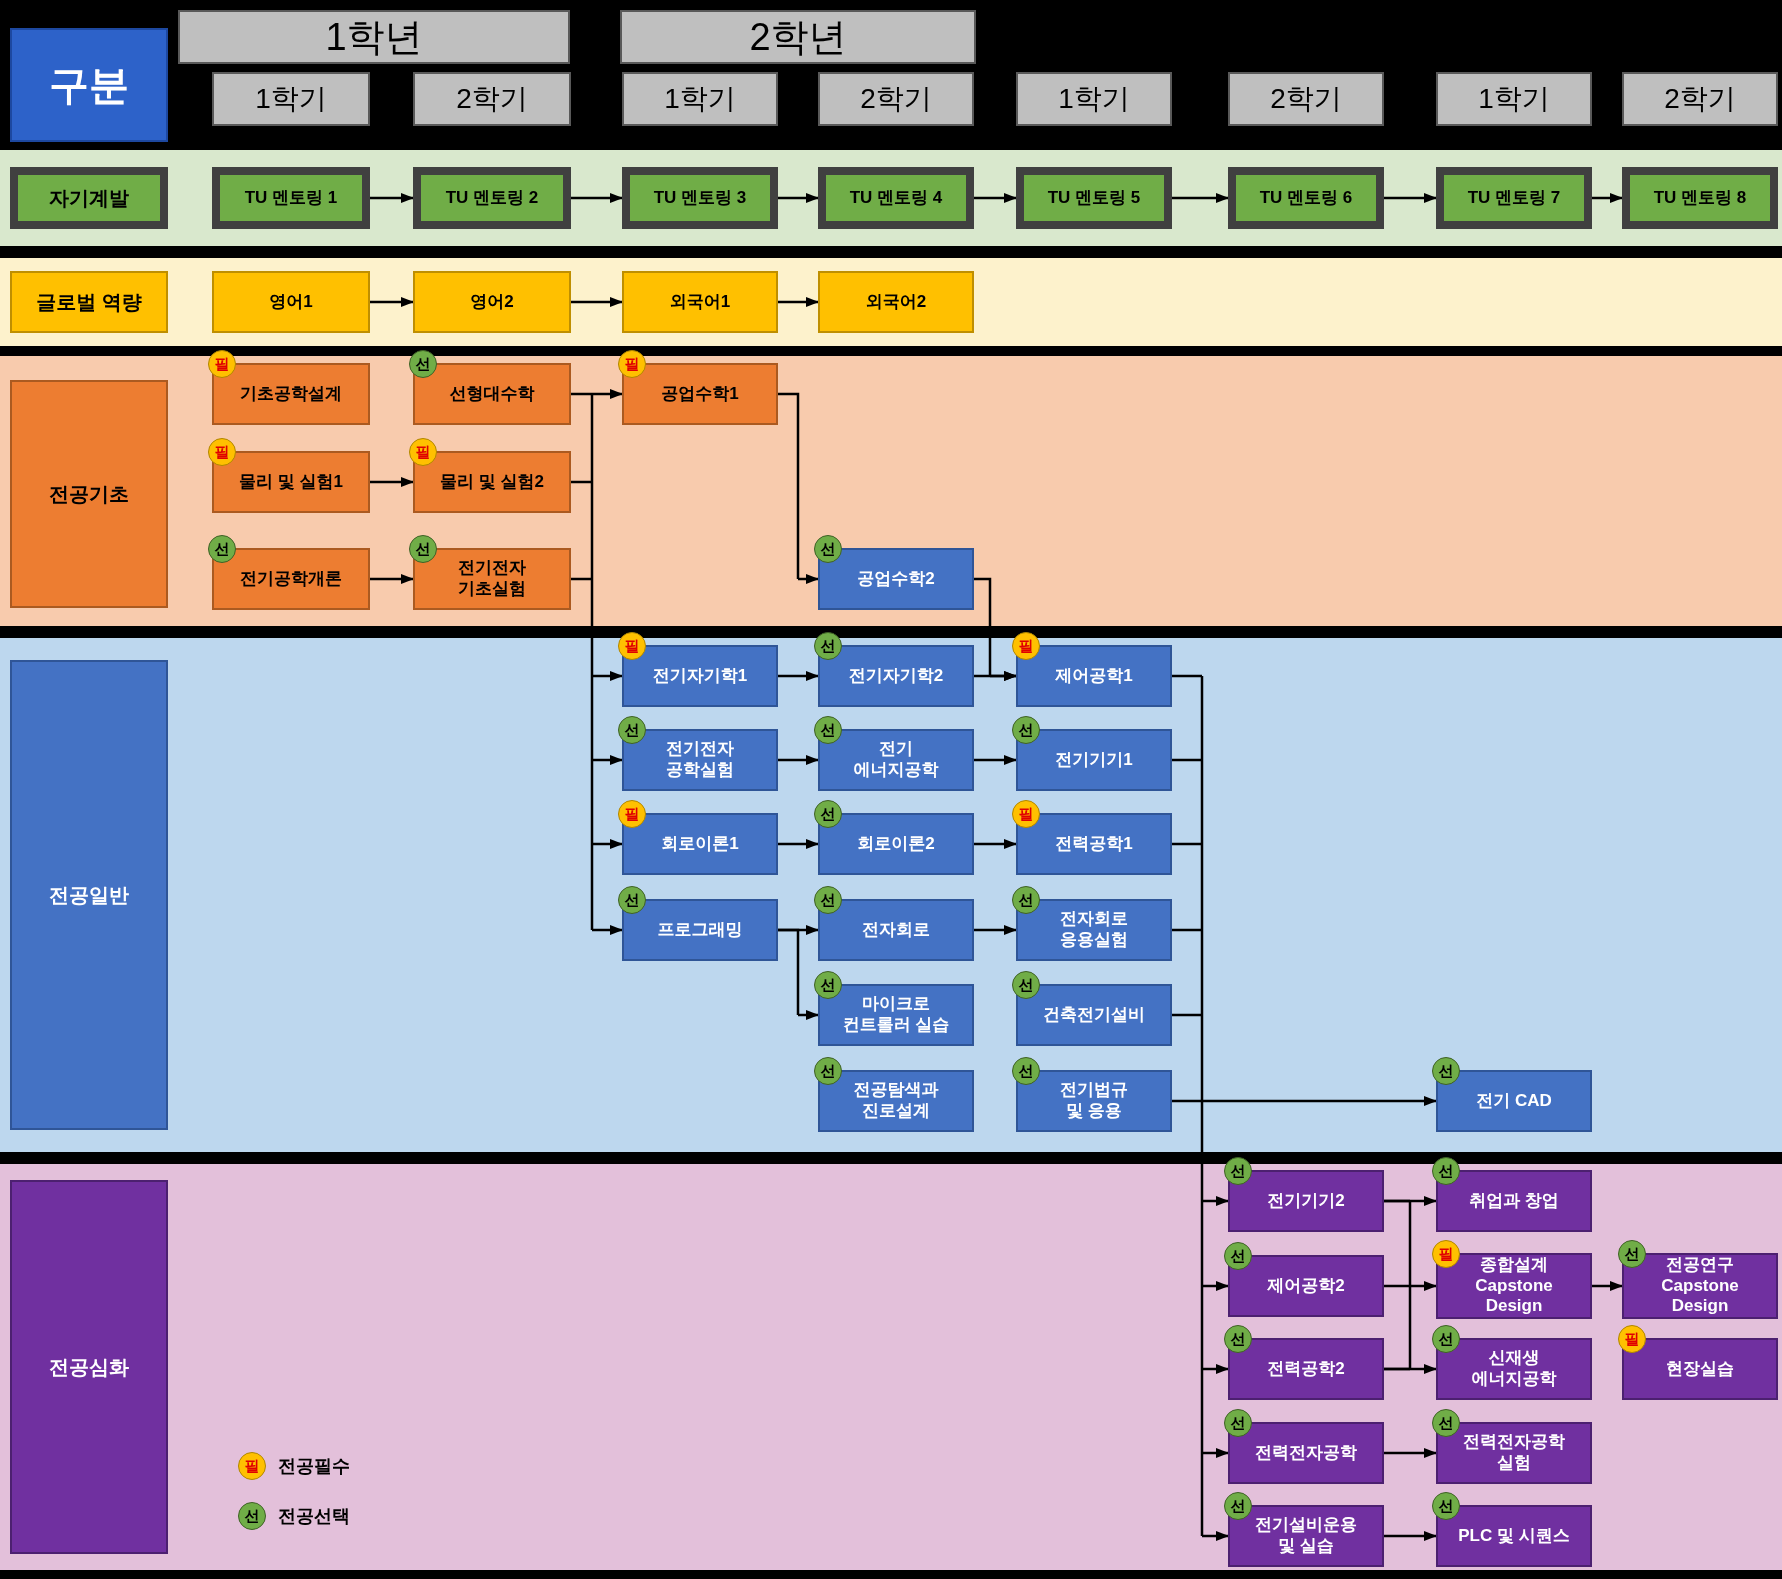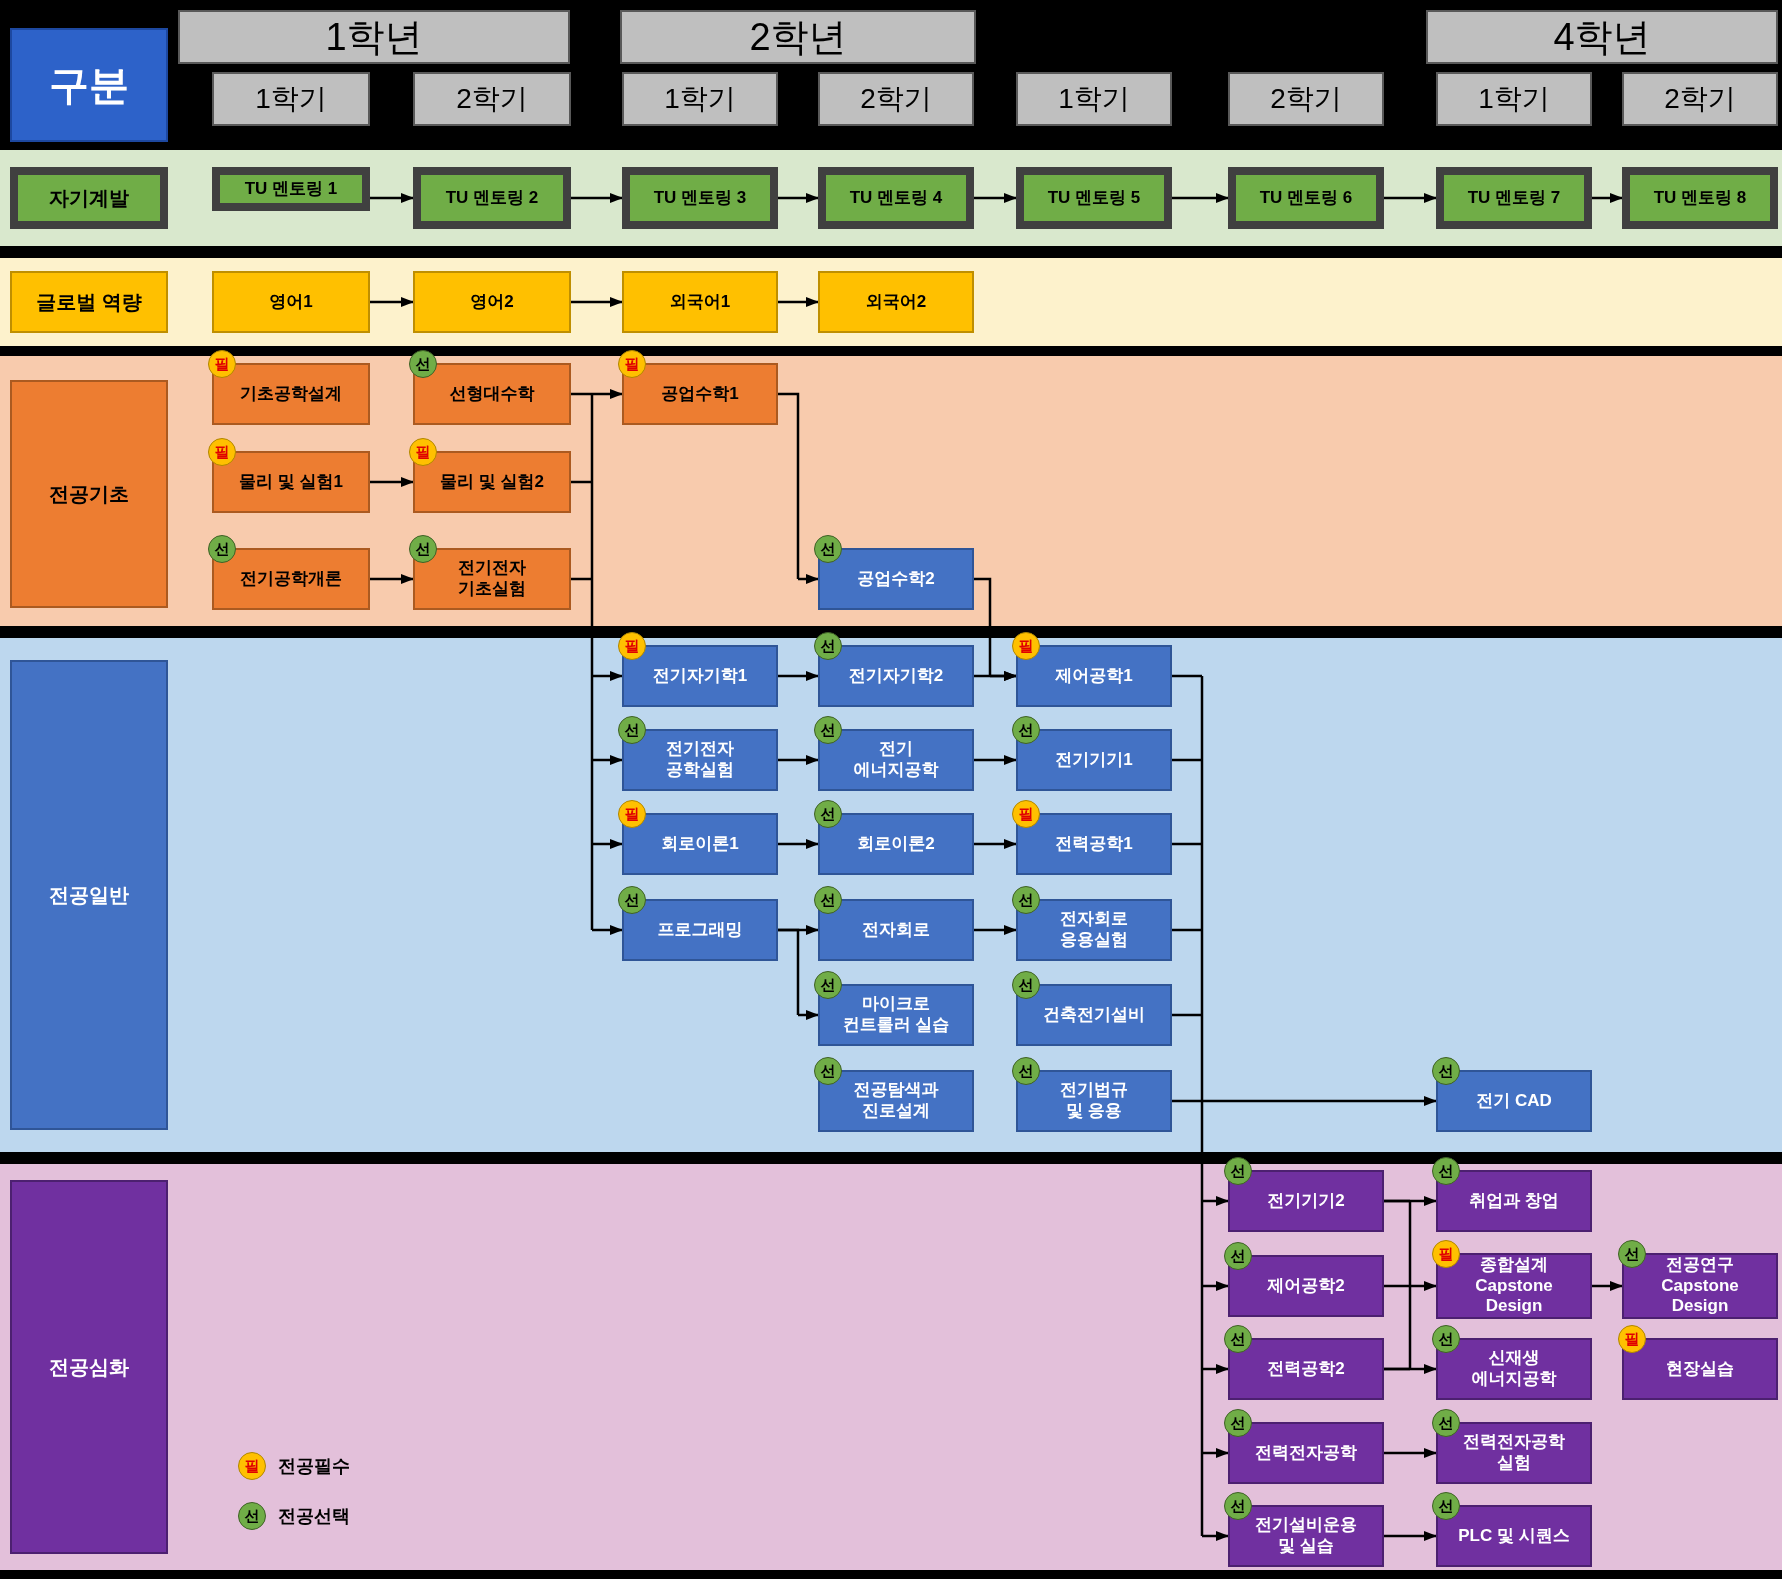--- a/index.html
+++ b/index.html
@@ -115,23 +115,20 @@
 
   <div class="corner" style="left:10px;top:10px;width:158px;height:114px">
       <span>구분</span>
     </div>
   <div class="hdr year" style="left:178px;top:10px;width:392px;height:54px">
       <span>1학년</span>
     </div>
   <div class="hdr year" style="left:620px;top:10px;width:356px;height:54px">
       <span>2학년</span>
     </div>
-  <div class="hdr year" style="left:1426px;top:10px;width:352px;height:54px">
-      <span>4학년</span>
-    </div>
   <div class="hdr sem" style="left:212px;top:72px;width:158px;height:54px">
       <span>1학기</span>
     </div>
   <div class="hdr sem" style="left:413px;top:72px;width:158px;height:54px">
       <span>2학기</span>
     </div>
   <div class="hdr sem" style="left:622px;top:72px;width:156px;height:54px">
       <span>1학기</span>
     </div>
   <div class="hdr sem" style="left:818px;top:72px;width:156px;height:54px">
@@ -149,21 +146,21 @@
   <div class="hdr sem" style="left:1622px;top:72px;width:156px;height:54px">
       <span>2학기</span>
     </div>
 
   <div class="tracklabel c-green" style="left:10px;top:167px;width:158px;height:62px">자기계발</div>
   <div class="tracklabel c-gold" style="left:10px;top:271px;width:158px;height:62px">글로벌 역량</div>
   <div class="tracklabel c-orange" style="left:10px;top:380px;width:158px;height:228px">전공기초</div>
   <div class="tracklabel c-blue" style="left:10px;top:660px;width:158px;height:470px">전공일반</div>
   <div class="tracklabel c-purple" style="left:10px;top:1180px;width:158px;height:374px">전공심화</div>
 
-  <div class="box c-green" style="left:212px;top:167px;width:158px;height:44px"><span>TU 멘토링 1</span></div>
+  <div class="box c-green" style="left:212px;top:167px;width:158px;height:62px"><span>TU 멘토링 1</span></div>
   <div class="box c-green" style="left:413px;top:167px;width:158px;height:62px"><span>TU 멘토링 2</span></div>
   <div class="box c-green" style="left:622px;top:167px;width:156px;height:62px"><span>TU 멘토링 3</span></div>
   <div class="box c-green" style="left:818px;top:167px;width:156px;height:62px"><span>TU 멘토링 4</span></div>
   <div class="box c-green" style="left:1016px;top:167px;width:156px;height:62px"><span>TU 멘토링 5</span></div>
   <div class="box c-green" style="left:1228px;top:167px;width:156px;height:62px"><span>TU 멘토링 6</span></div>
   <div class="box c-green" style="left:1436px;top:167px;width:156px;height:62px"><span>TU 멘토링 7</span></div>
   <div class="box c-green" style="left:1622px;top:167px;width:156px;height:62px"><span>TU 멘토링 8</span></div>
 
   <div class="box c-gold" style="left:212px;top:271px;width:158px;height:62px"><span>영어1</span></div>
   <div class="box c-gold" style="left:413px;top:271px;width:158px;height:62px"><span>영어2</span></div>

